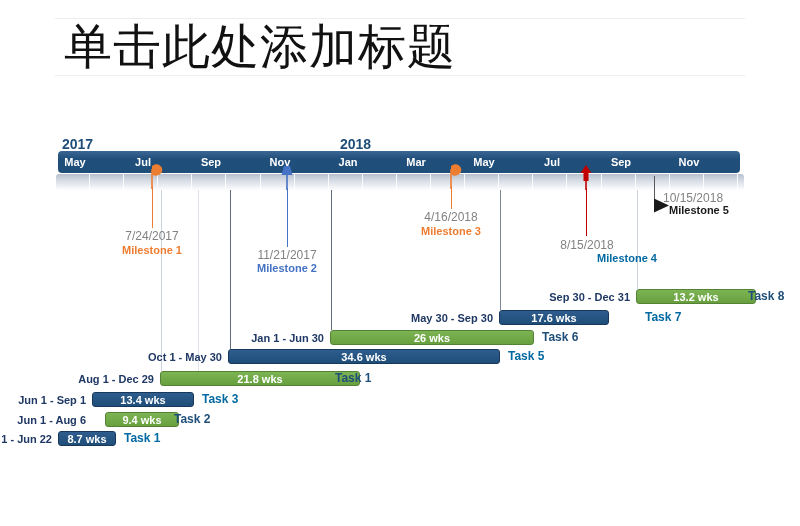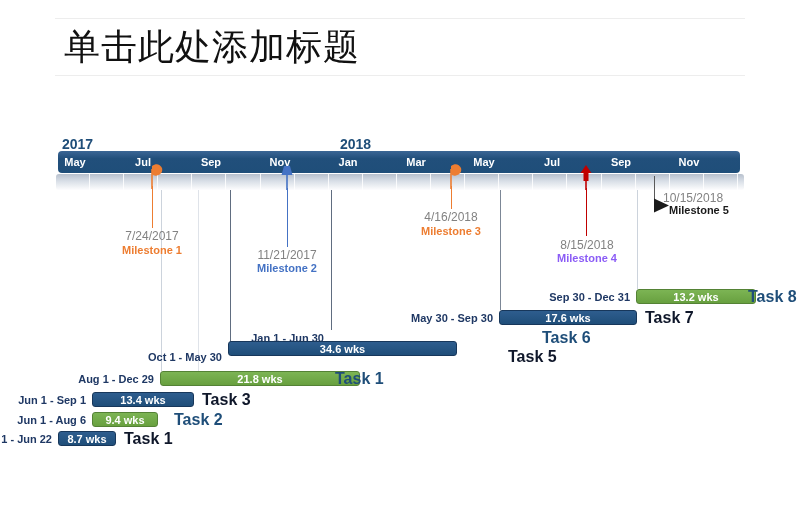--- a/index.html
+++ b/index.html
@@ -2,21 +2,21 @@
 <html><head>
 <meta charset="utf-8">
 <style>
   html,body{margin:0;padding:0;background:#fff;}
   .slide{position:relative;width:800px;height:526px;background:#ffffff;overflow:hidden;
          font-family:"Liberation Sans","DejaVu Sans",sans-serif;}
   
   .title-box{position:absolute;left:55px;top:18px;width:690px;height:58px;
              border-top:1px solid #ededed;border-bottom:1px solid #ededed;
              display:flex;align-items:center;padding-left:9px;box-sizing:border-box;}
-  .title-text{font-family:"DejaVu Serif","Liberation Serif",serif;font-size:36px;color:#111;
+  .title-text{font-family:"DejaVu Serif","Liberation Serif",serif;font-size:48px;color:#111;
               letter-spacing:1px;white-space:nowrap;}
   
   .band{position:absolute;left:58px;top:151px;width:682px;height:22px;border-radius:4px;
         background:linear-gradient(180deg,#3b6695 0%,#214f7b 35%,#1f4e79 100%);}
   .month{position:absolute;top:0;line-height:22px;font-size:11px;font-weight:700;color:#fff;
          transform:translateX(-50%);}
   .year{position:absolute;top:136px;font-size:14px;font-weight:700;color:#1f4e79;}
   .strip{position:absolute;left:56px;top:174px;width:688px;height:16px;border-radius:3px;
          background:
            repeating-linear-gradient(90deg,rgba(255,255,255,0) 0px,rgba(255,255,255,0) 33.1px,
@@ -28,26 +28,26 @@
   .marker{position:absolute;}
   .mdate{position:absolute;font-size:12px;color:#828282;white-space:nowrap;}
   .mlabel{position:absolute;font-size:11px;font-weight:700;white-space:nowrap;}
   .centered{transform:translateX(-50%);}
   
   .bar{position:absolute;height:15px;border-radius:3px;box-sizing:border-box;
        color:#fff;font-size:11px;font-weight:600;text-align:center;line-height:14px;}
   .bar.navy{background:linear-gradient(180deg,#2e5d8e,#1f4e79);border:1px solid #17375b;}
   .bar.green{background:linear-gradient(180deg,#7cb454,#68a03f);border:1px solid #548235;}
   .tdate{position:absolute;font-size:11px;font-weight:700;color:#1f3864;line-height:15px;white-space:nowrap;}
-  .tname{position:absolute;font-size:16px;font-weight:700;line-height:15px;white-space:nowrap;}
-  .tname.green{color:#0f172a;}
+  .tname{position:absolute;font-size:12px;font-weight:700;line-height:15px;white-space:nowrap;}
+  .tname.green{color:#0369a1;}
   .tname.navy{color:#1f4e79;}
   .c-orange{color:#ed7d31;}
   .c-blue{color:#4472c4;}
-  .c-red{color:#8b5cf6;}
+  .c-red{color:#0369a1;margin-left:40px;}
   .c-black{color:#1a1a1a;}
 </style>
 </head>
 <body>
 
 <div class="slide">
 
   <div class="title-box">
     <span class="title-text">单击此处添加标题</span>
   </div>
@@ -126,48 +126,51 @@
   <span class="mdate" style="left:663px;top:191px">10/15/2018</span>
   <span class="mlabel c-black" style="left:669px;top:204px">Milestone 5</span>
 
   <span class="tdate" style="right:170px;top:290px">Sep 30 - Dec 31</span>
   <div class="bar green" style="left:636px;top:289px;width:120px">
     <span>13.2 wks</span>
   </div>
   <span class="tname navy" style="left:748px;top:289px">Task 8</span>
 
   <span class="tdate" style="right:307px;top:311px">May 30 - Sep 30</span>
-  <div class="bar navy" style="left:499px;top:310px;width:138px">
+  <div class="bar navy" style="left:499px;top:310px;width:110px">
     <span>17.6 wks</span>
   </div>
   <span class="tname green" style="left:645px;top:310px">Task 7</span>
 
   <span class="tdate" style="right:476px;top:331px">Jan 1 - Jun 30</span>
+  <div class="bar green" style="left:330px;top:330px;width:204px">
+    <span>26 wks</span>
+  </div>
   <span class="tname navy" style="left:542px;top:330px">Task 6</span>
 
   <span class="tdate" style="right:578px;top:350px">Oct 1 - May 30</span>
-  <div class="bar navy" style="left:228px;top:341px;width:229px">
+  <div class="bar navy" style="left:228px;top:349px;width:272px">
     <span>34.6 wks</span>
   </div>
   <span class="tname green" style="left:508px;top:349px">Task 5</span>
 
   <span class="tdate" style="right:646px;top:372px">Aug 1 - Dec 29</span>
   <div class="bar green" style="left:160px;top:371px;width:200px">
     <span>21.8 wks</span>
   </div>
   <span class="tname navy" style="left:335px;top:371px">Task 1</span>
 
   <span class="tdate" style="right:714px;top:393px">Jun 1 - Sep 1</span>
   <div class="bar navy" style="left:92px;top:392px;width:102px">
     <span>13.4 wks</span>
   </div>
   <span class="tname green" style="left:202px;top:392px">Task 3</span>
 
   <span class="tdate" style="right:714px;top:413px">Jun 1 - Aug 6</span>
-  <div class="bar green" style="left:92px;top:412px;width:66px">
+  <div class="bar green" style="left:105px;top:412px;width:74px">
     <span>9.4 wks</span>
   </div>
   <span class="tname navy" style="left:174px;top:412px">Task 2</span>
 
   <span class="tdate" style="right:748px;top:432px">May 1 - Jun 22</span>
   <div class="bar navy" style="left:58px;top:431px;width:58px">
     <span>8.7 wks</span>
   </div>
   <span class="tname green" style="left:124px;top:431px">Task 1</span>
 

